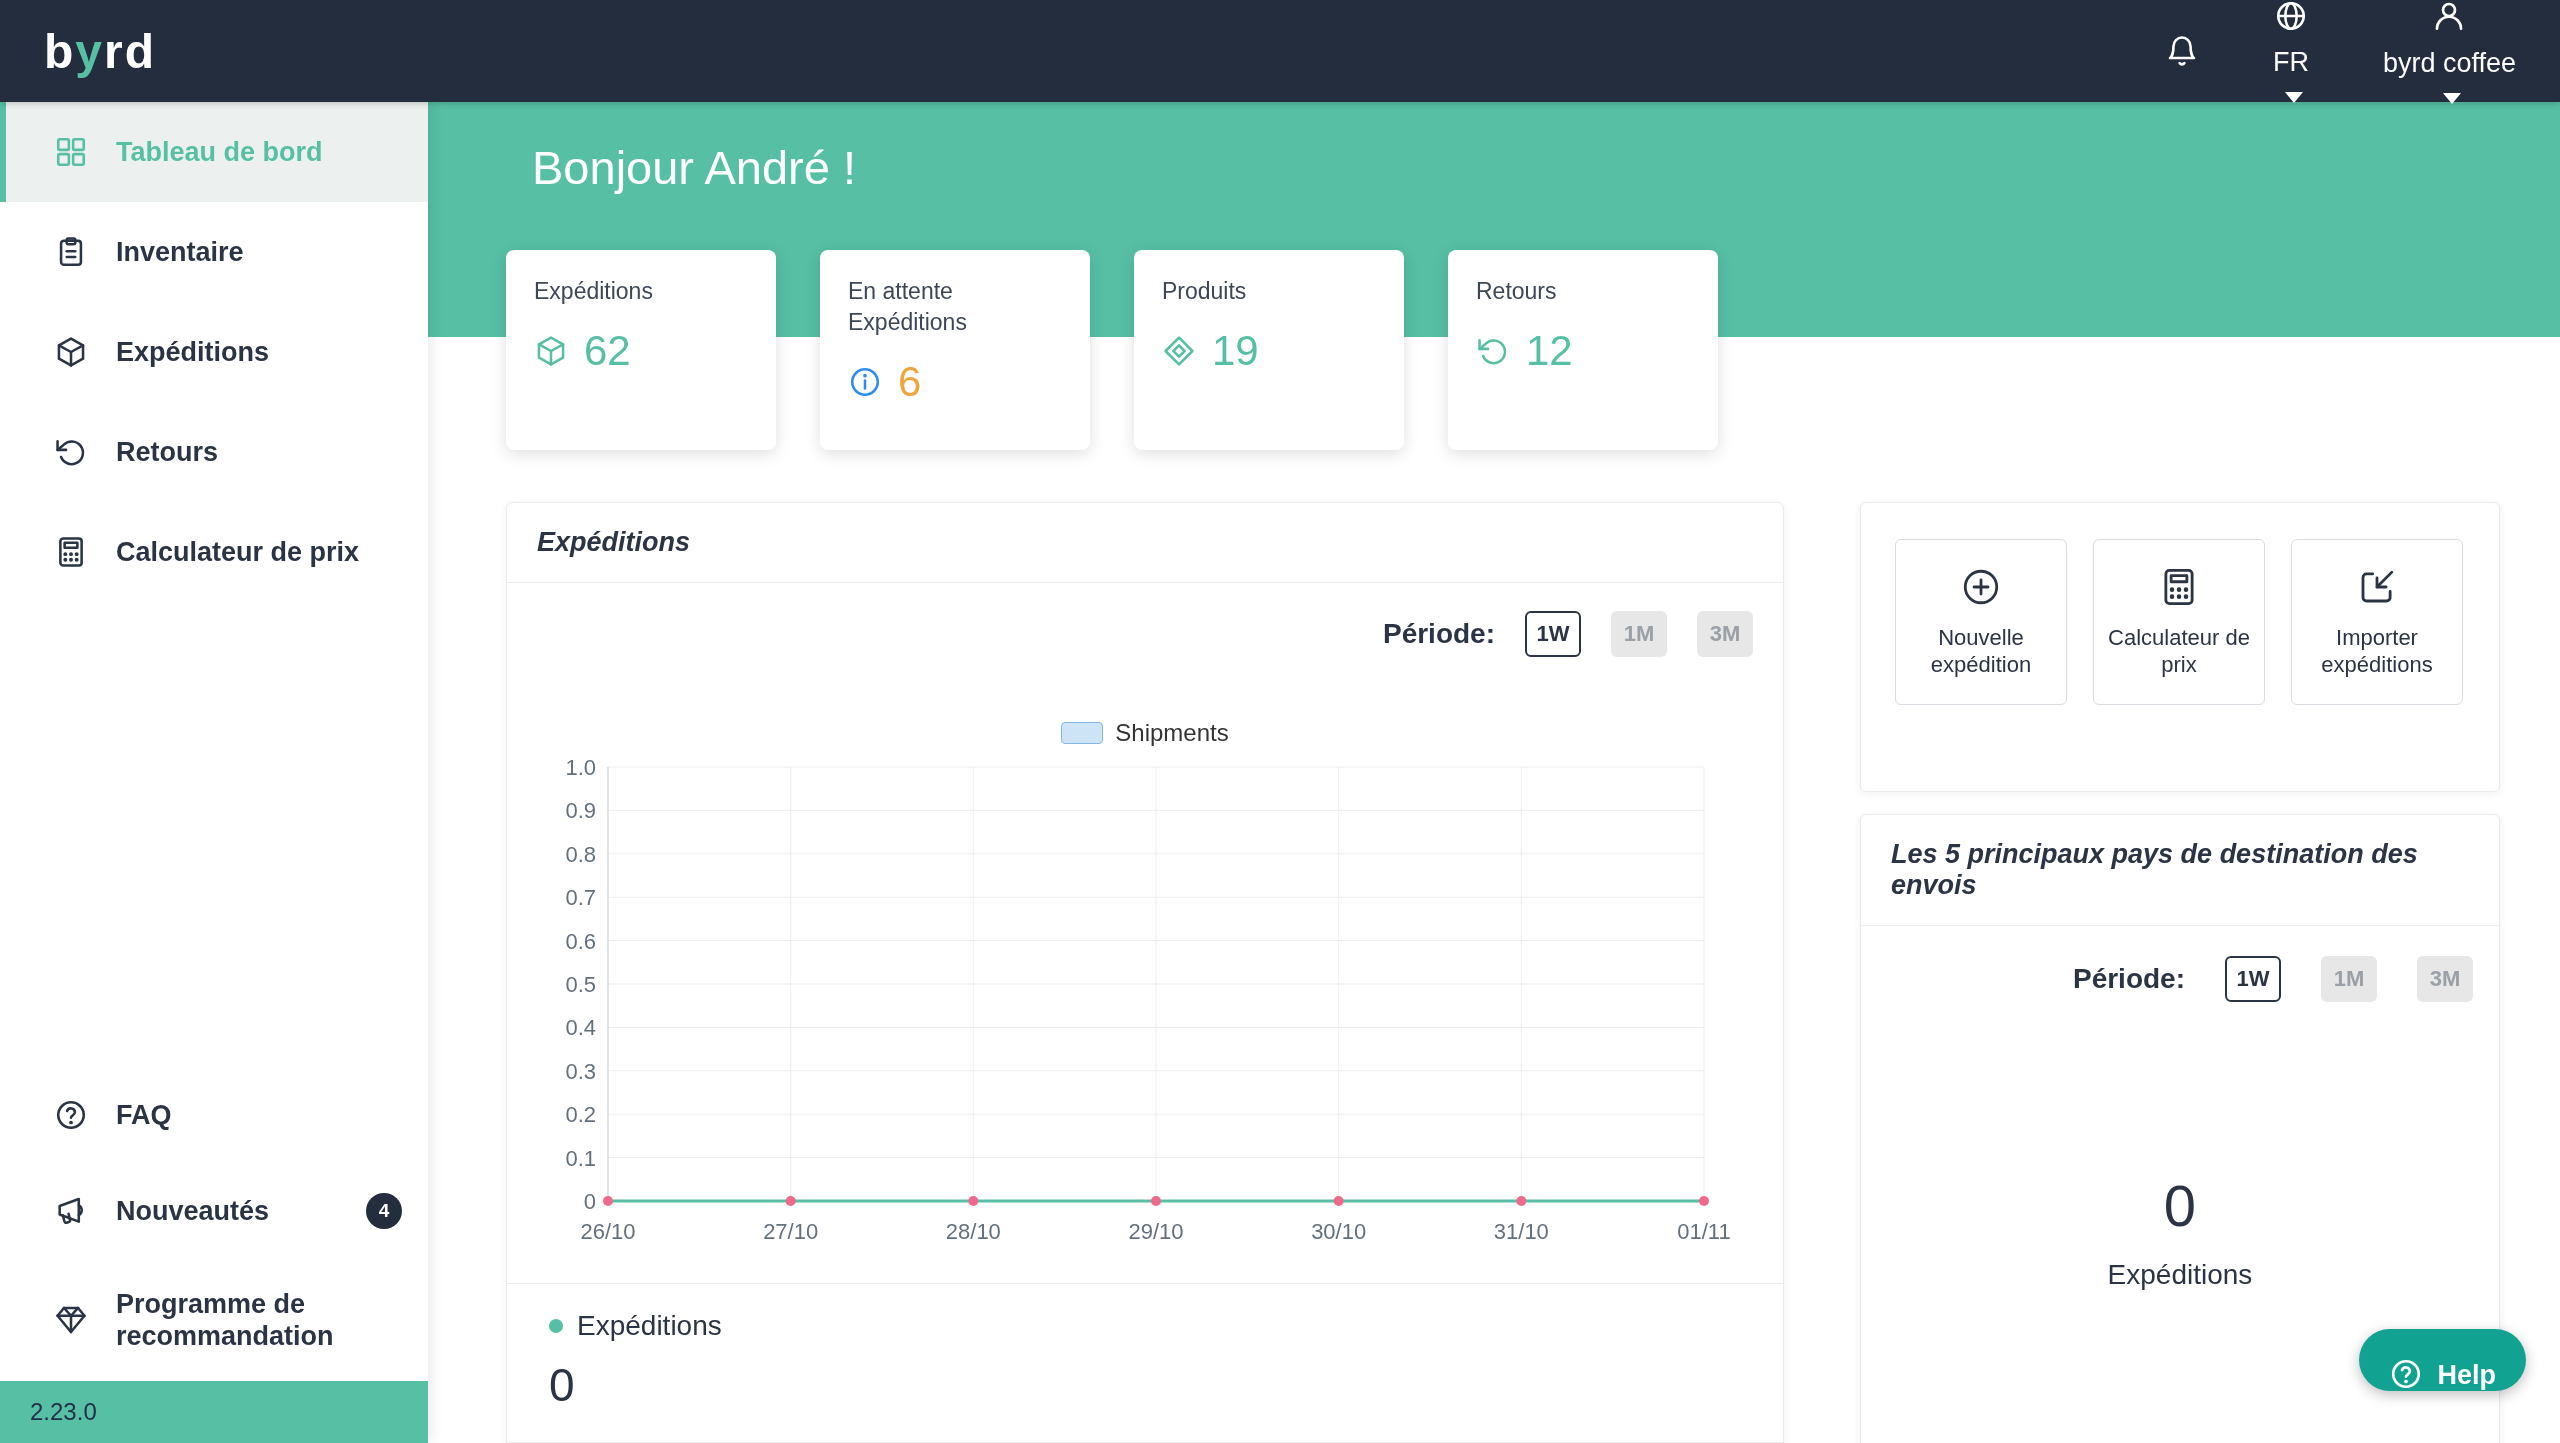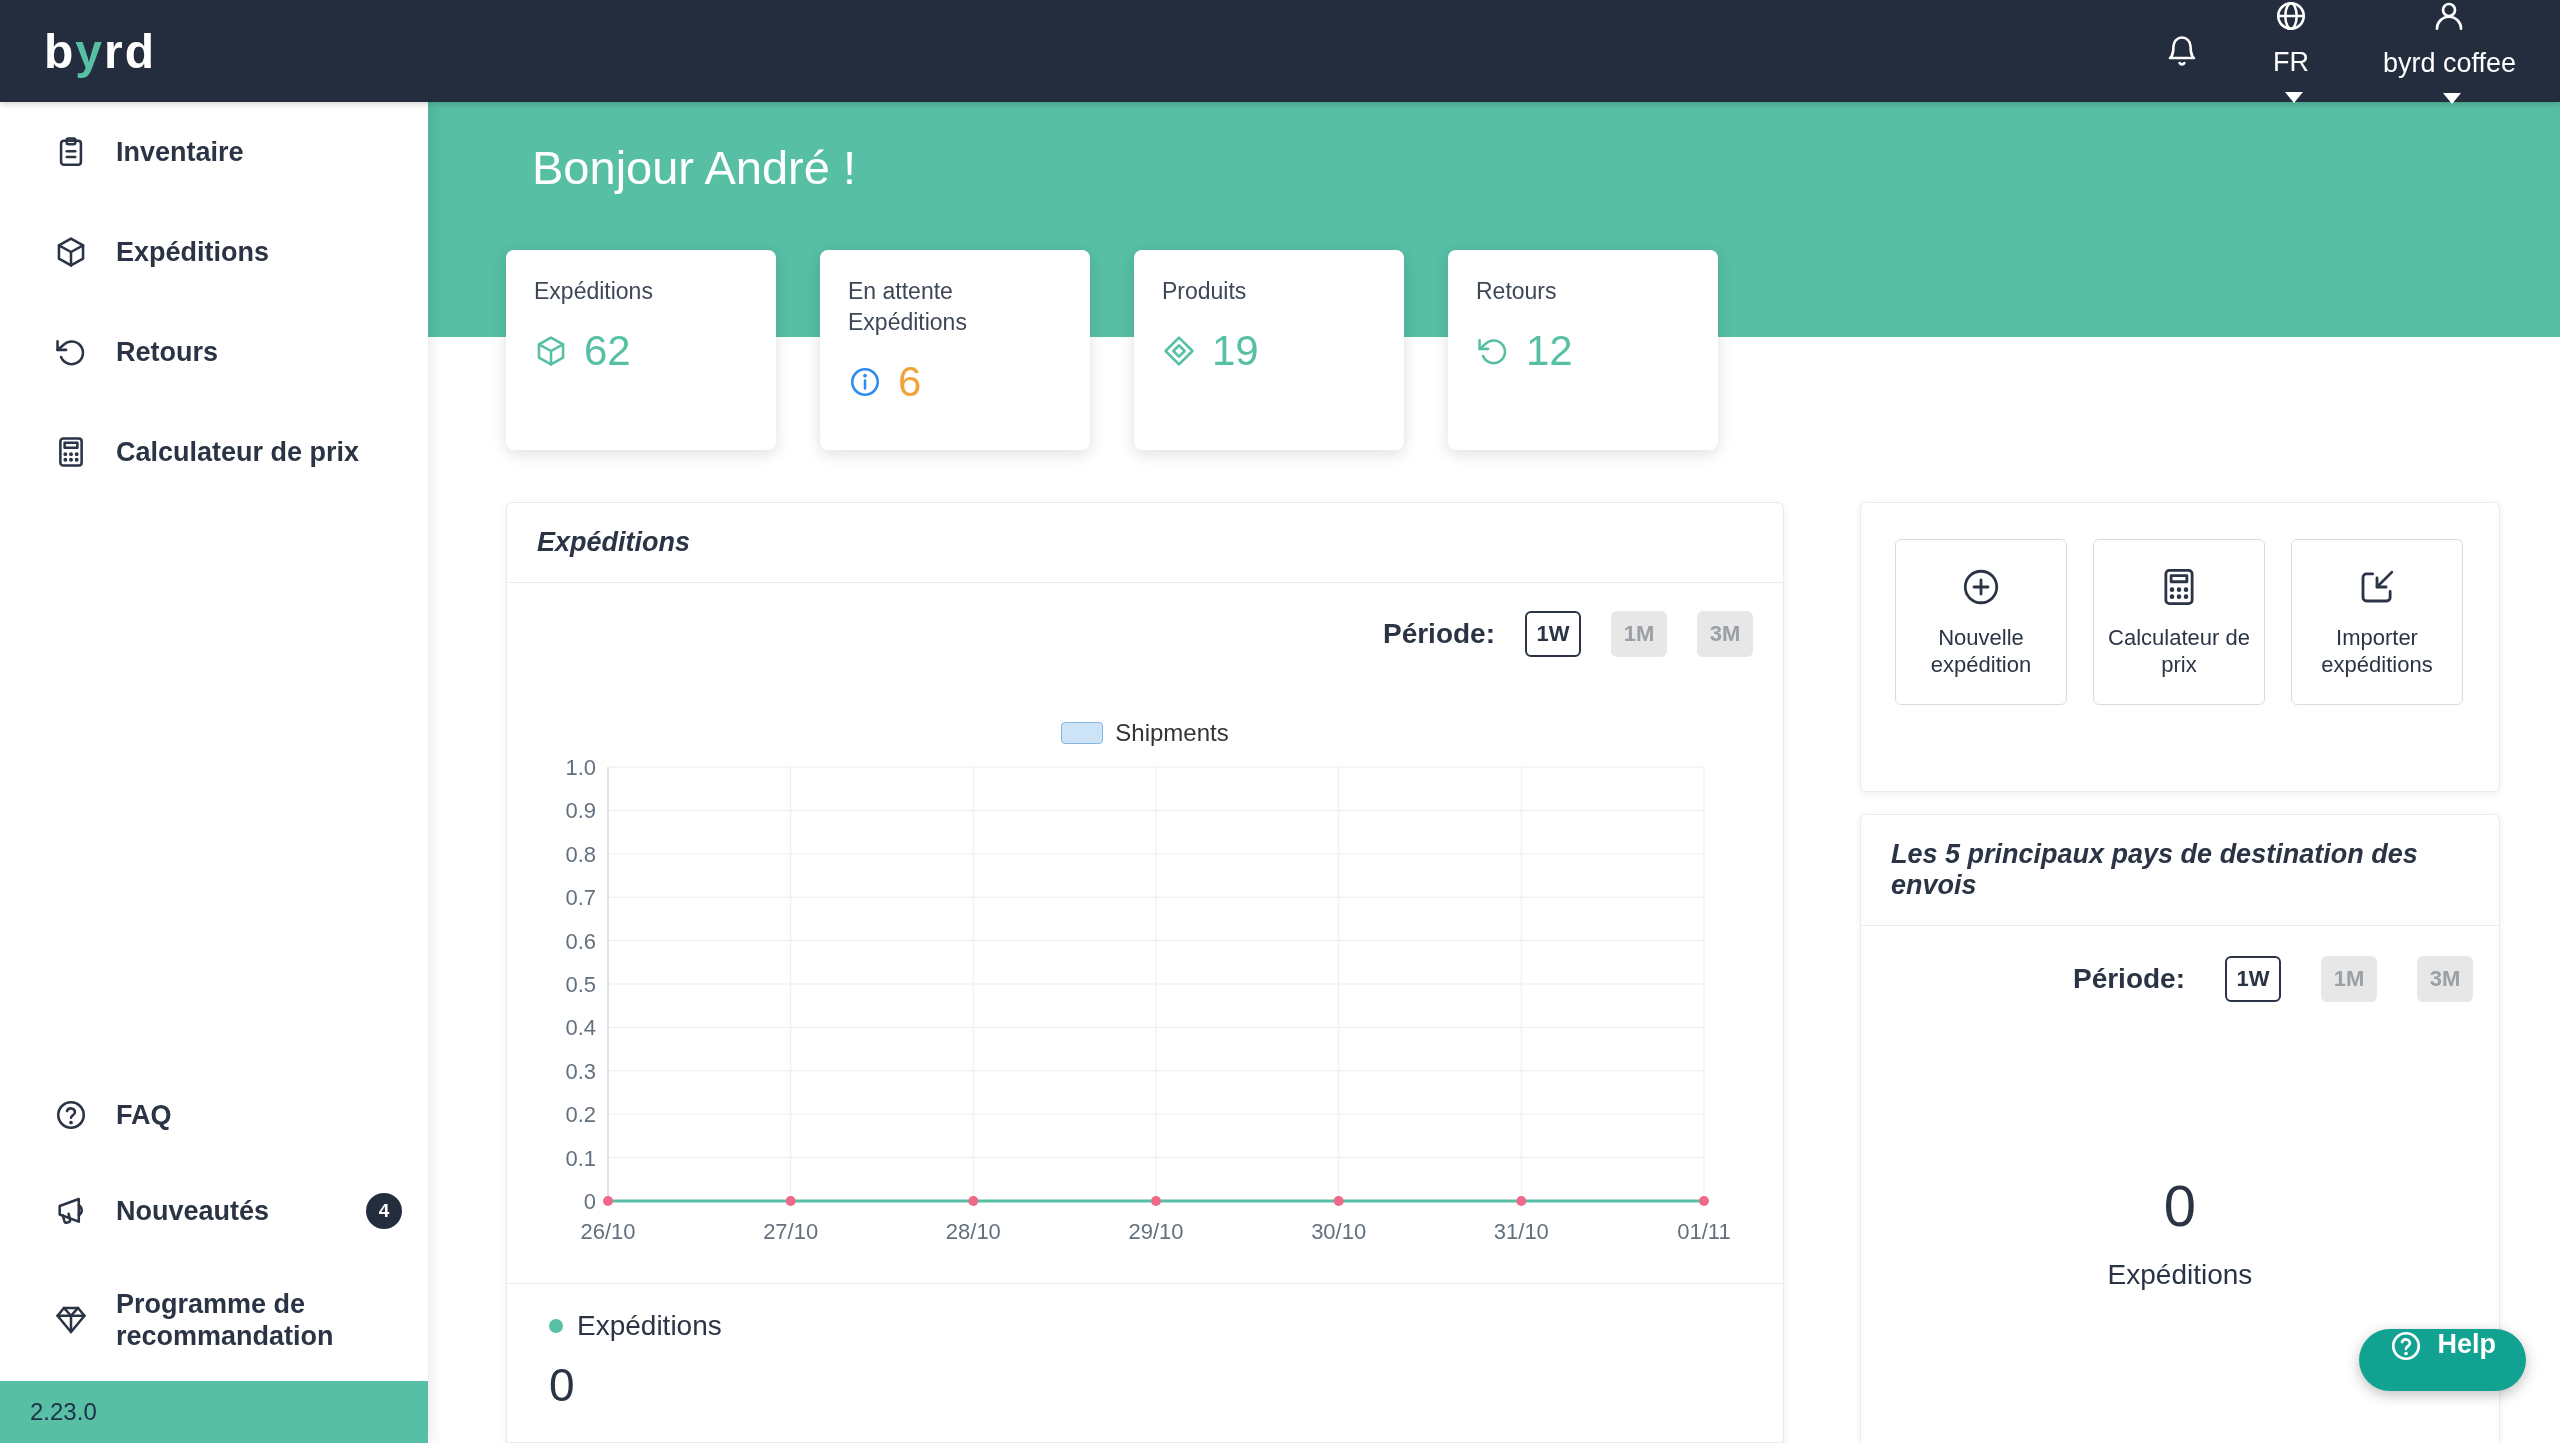--- a/index.html
+++ b/index.html
@@ -105,21 +105,21 @@
   
   .dest-card{left:1432px;top:712px;width:640px;height:830px;}
   .dest-card .card-body{padding:30px 26px;}
   .dest-card .period-row{gap:40px;}
   .dest-center{margin-top:170px;text-align:center;}
   .dest-value{font-size:58px;color:var(--ink);}
   .dest-label{font-size:28px;margin-top:20px;color:var(--ink);}
 
   
   .help-btn{position:absolute;right:34px;bottom:52px;height:62px;border-radius:31px;
-    background:#12a292;border:none;color:#fff;display:flex;align-items:flex-start;gap:14px;
+    background:#12a292;border:none;color:#fff;display:flex;align-items:flex-end;gap:14px;
     padding:0 30px;font-size:27px;font-weight:700;font-family:"Liberation Sans",sans-serif;
     box-shadow:0 4px 14px rgba(0,0,0,.25);z-index:20;}
   .help-icon{width:34px;height:34px;color:#fff;}
 </style>
 </head>
 <body>
 
 <header class="topbar" data-interactable="false">
   <div class="logo" data-interactable="true"><span data-interactable="false">b</span><span class="accent" data-interactable="false">y</span><span data-interactable="false">rd</span></div>
   <div class="topbar-right">
@@ -149,20 +149,31 @@
       </span>
       <span data-interactable="false">byrd coffee</span>
       <span class="caret" data-interactable="false"></span>
     </div>
   </div>
 </header>
 
 <div class="shell">
 
   <nav class="sidebar" data-interactable="false">
+    <div class="nav-item active" data-interactable="true">
+      <span class="icon" data-interactable="false">
+        <svg viewBox="0 0 24 24" fill="none" stroke="currentColor" stroke-width="1.8" stroke-linecap="round" stroke-linejoin="round">
+            <rect x="3" y="3" width="7.5" height="7.5" rx="1"></rect>
+            <rect x="13.5" y="3" width="7.5" height="7.5" rx="1"></rect>
+            <rect x="3" y="13.5" width="7.5" height="7.5" rx="1"></rect>
+            <rect x="13.5" y="13.5" width="7.5" height="7.5" rx="1"></rect>
+          </svg>
+      </span>
+      <span class="nav-label" data-interactable="false">Tableau de bord</span>
+    </div>
     <div class="nav-item" data-interactable="true">
       <span class="icon" data-interactable="false">
         <svg viewBox="0 0 24 24" fill="none" stroke="currentColor" stroke-width="1.8" stroke-linecap="round" stroke-linejoin="round">
             <rect x="5" y="4" width="14" height="17" rx="2"></rect>
             <rect x="9" y="2.5" width="6" height="4" rx="1"></rect>
             <line x1="9" y1="11.5" x2="15" y2="11.5"></line>
             <line x1="9" y1="15.5" x2="15" y2="15.5"></line>
           </svg>
       </span>
       <span class="nav-label" data-interactable="false">Inventaire</span>

